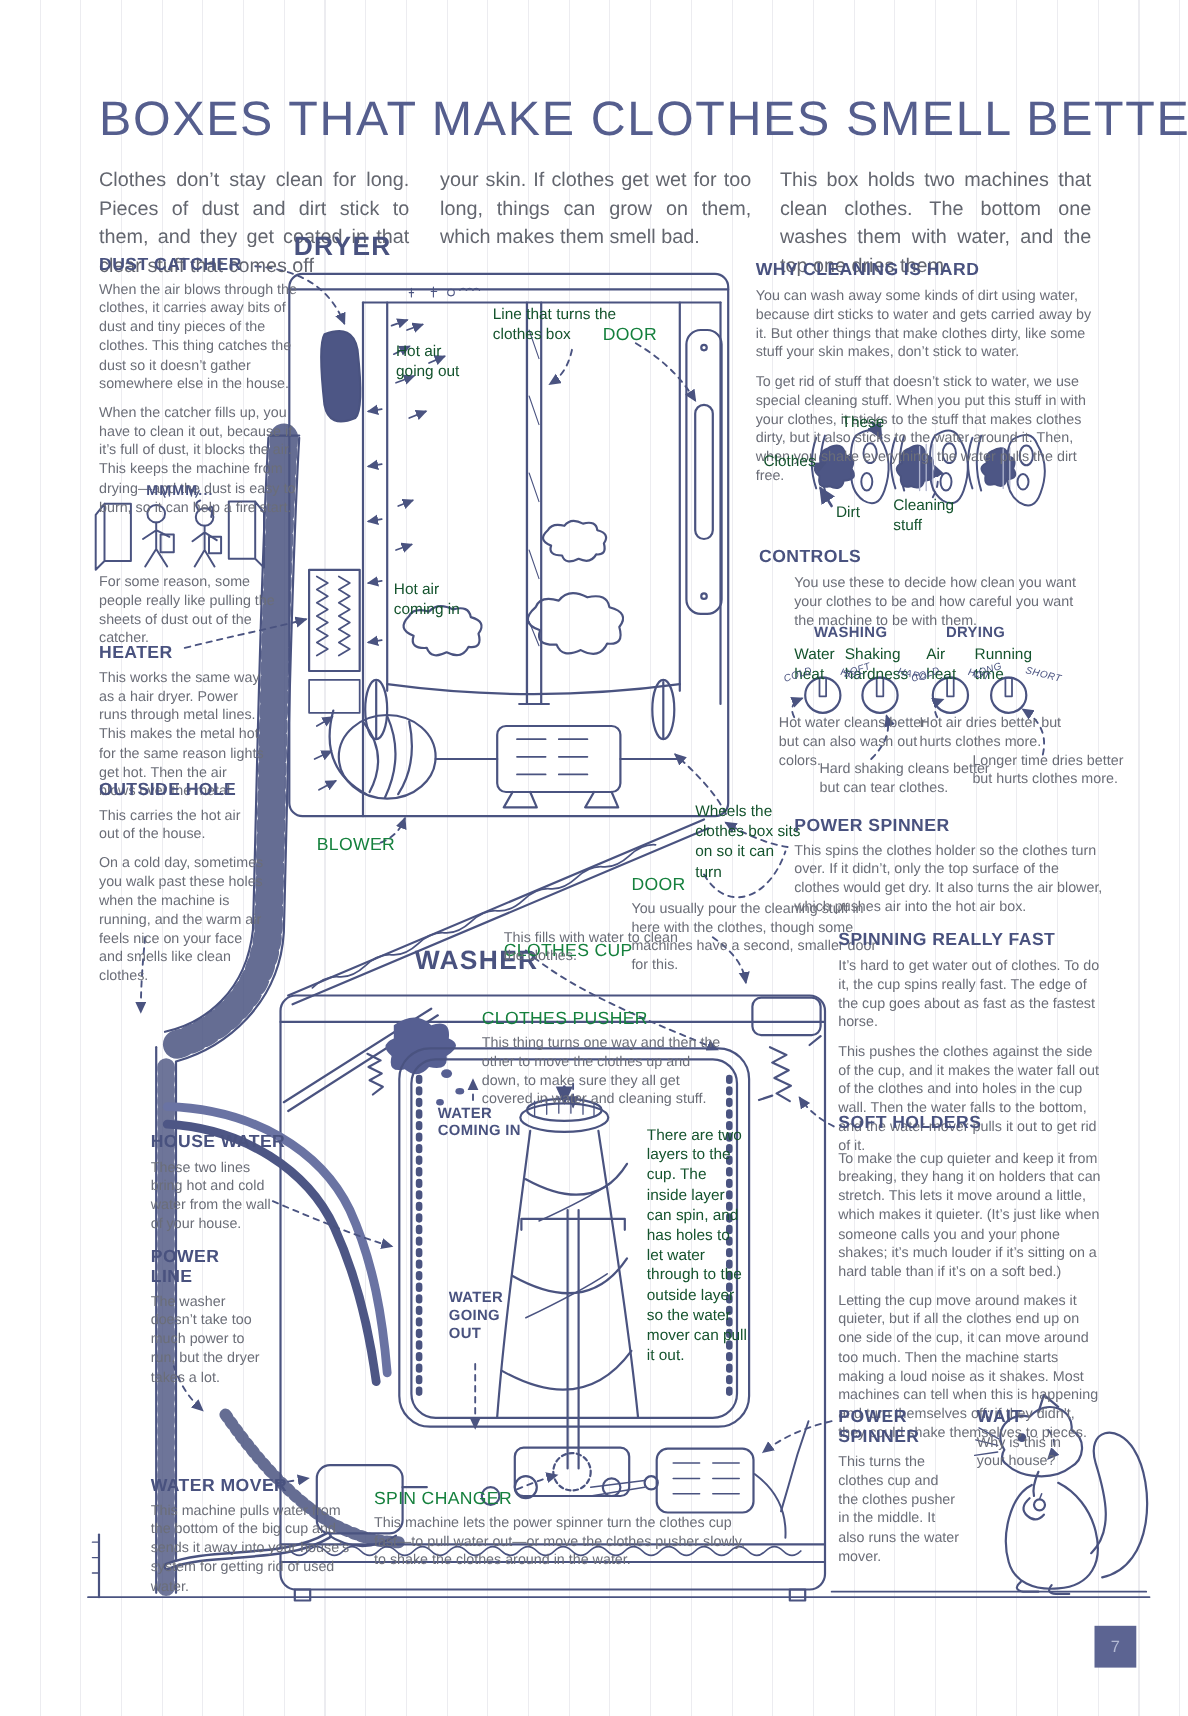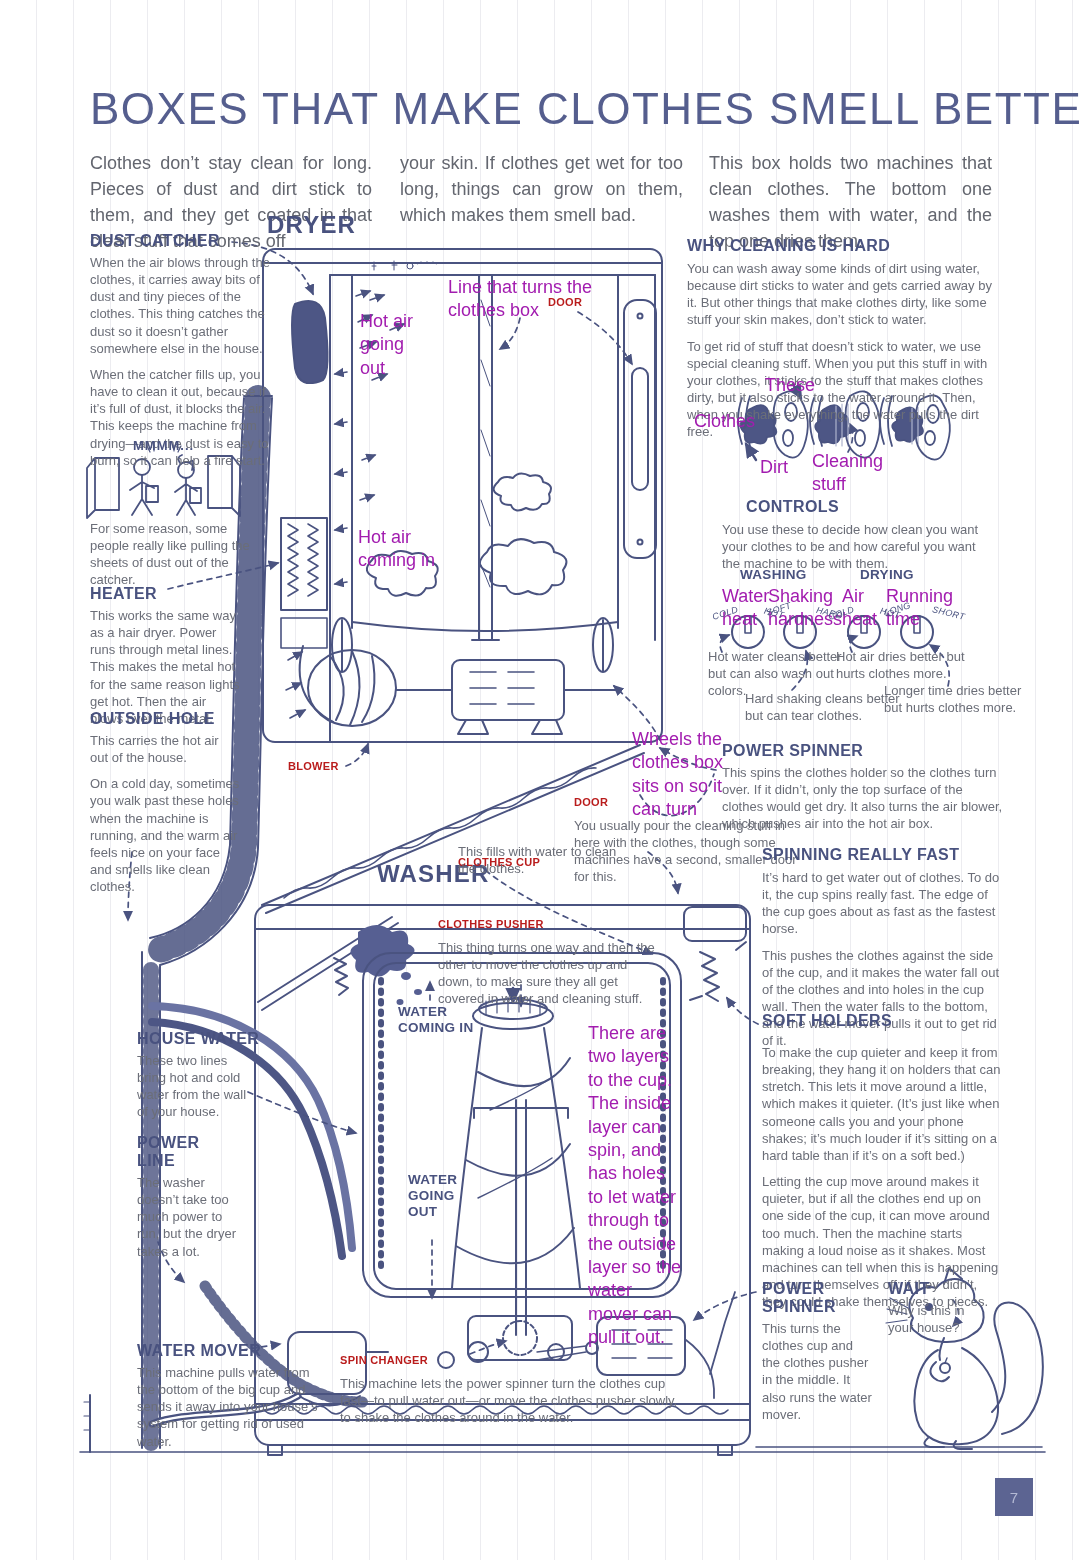--- a/index.html
+++ b/index.html
@@ -8,25 +8,25 @@
     font-family:"Liberation Sans",sans-serif;
     background:
       repeating-linear-gradient(90deg, #ffffff 0px, #ffffff 36px, #ececf0 36px, #ececf0 37px);
     color:#6b6e78;overflow:hidden;
   }
   .abs{position:absolute;}
   .title{font-size:44px;color:#555e8e;letter-spacing:1.5px;font-weight:400;white-space:nowrap;}
   .intro{font-size:18px;line-height:1.45;text-align:justify;color:#63666f;}
   .h-sec{font-weight:bold;font-size:16px;color:#49527f;letter-spacing:.4px;line-height:1.15;}
   .h-big{font-weight:bold;font-size:24px;color:#49527f;letter-spacing:1.2px;}
-  .h-lab{font-weight:bold;font-size:11px;color:#b91c1c;letter-spacing:.3px;line-height:1.15;}
+  .h-lab{font-weight:normal;font-size:16px;color:#15803d;letter-spacing:.3px;line-height:1.15;}
   .h-min{font-weight:bold;font-size:13.5px;color:#49527f;letter-spacing:.3px;line-height:1.2;}
   .body{font-size:13px;line-height:1.32;color:#6b6e78;}
   .body .p2,.body .p3{margin-top:9px;display:block;}
-  .small{font-size:18px;line-height:1.3;color:#a21caf;}
+  .small{font-size:14px;line-height:1.3;color:#14532d;}
   .dial-lab{font-style:italic;font-size:9px;color:#4a5380;letter-spacing:.4px;white-space:nowrap;}
   .ctr{text-align:left;}
   .mmm{font-size:13px;color:#4a5380;letter-spacing:1px;font-weight:bold;}
   .pageno{width:38px;height:38px;background:#5c6492;color:#b4bad4;font-size:15px;
           display:flex;align-items:center;justify-content:center;}
 </style>
 </head>
 <body>
 
 <svg class="abs" style="left:0;top:0" width="1080" height="1560" viewBox="0 0 1080 1560" fill="none" stroke="#4a5380" stroke-width="2" stroke-linecap="round" stroke-linejoin="round">
@@ -358,21 +358,21 @@
 <div class="abs h-sec" style="left:687px;top:237px">WHY CLEANING IS HARD</div>
 <div class="abs body" style="left:687px;top:260px;width:310px">
   <span>You can wash away some kinds of dirt using water, because dirt sticks to water and gets carried away by it. But other things that make clothes dirty, like some stuff your skin makes, don’t stick to water.</span>
   <span class="p2">To get rid of stuff that doesn’t stick to water, we use special cleaning stuff. When you put this stuff in with your clothes, it sticks to the stuff that makes clothes dirty, but it also sticks to the water around it. Then, when you shake everything, the water pulls the dirt free.</span>
 </div>
 <div class="abs small" style="left:765px;top:374px">These</div>
 <div class="abs small" style="left:694px;top:410px">Clothes</div>
 <div class="abs small" style="left:760px;top:456px">Dirt</div>
 <div class="abs small ctr" style="left:812px;top:450px;width:80px">Cleaning stuff</div>
 
-<div class="abs h-sec" style="left:746px;top:498px">CONTROLS</div>
+<div class="abs h-sec" style="left:690px;top:498px">CONTROLS</div>
 <div class="abs body" style="left:722px;top:521px;width:272px">You use these to decide how clean you want your clothes to be and how careful you want the machine to be with them.</div>
 <div class="abs h-min" style="left:740px;top:567px">WASHING</div>
 <div class="abs h-min" style="left:860px;top:567px">DRYING</div>
 <div class="abs small ctr" style="left:722px;top:585px;width:52px">Water heat</div>
 <div class="abs small ctr" style="left:768px;top:585px;width:66px">Shaking hardness</div>
 <div class="abs small ctr" style="left:842px;top:585px;width:46px">Air heat</div>
 <div class="abs small ctr" style="left:886px;top:585px;width:60px">Running time</div>
 
 <div class="abs dial-lab" style="left:712px;top:608px;transform:rotate(-18deg)">COLD</div>
 <div class="abs dial-lab" style="left:764px;top:608px;transform:rotate(14deg)">HOT</div>

